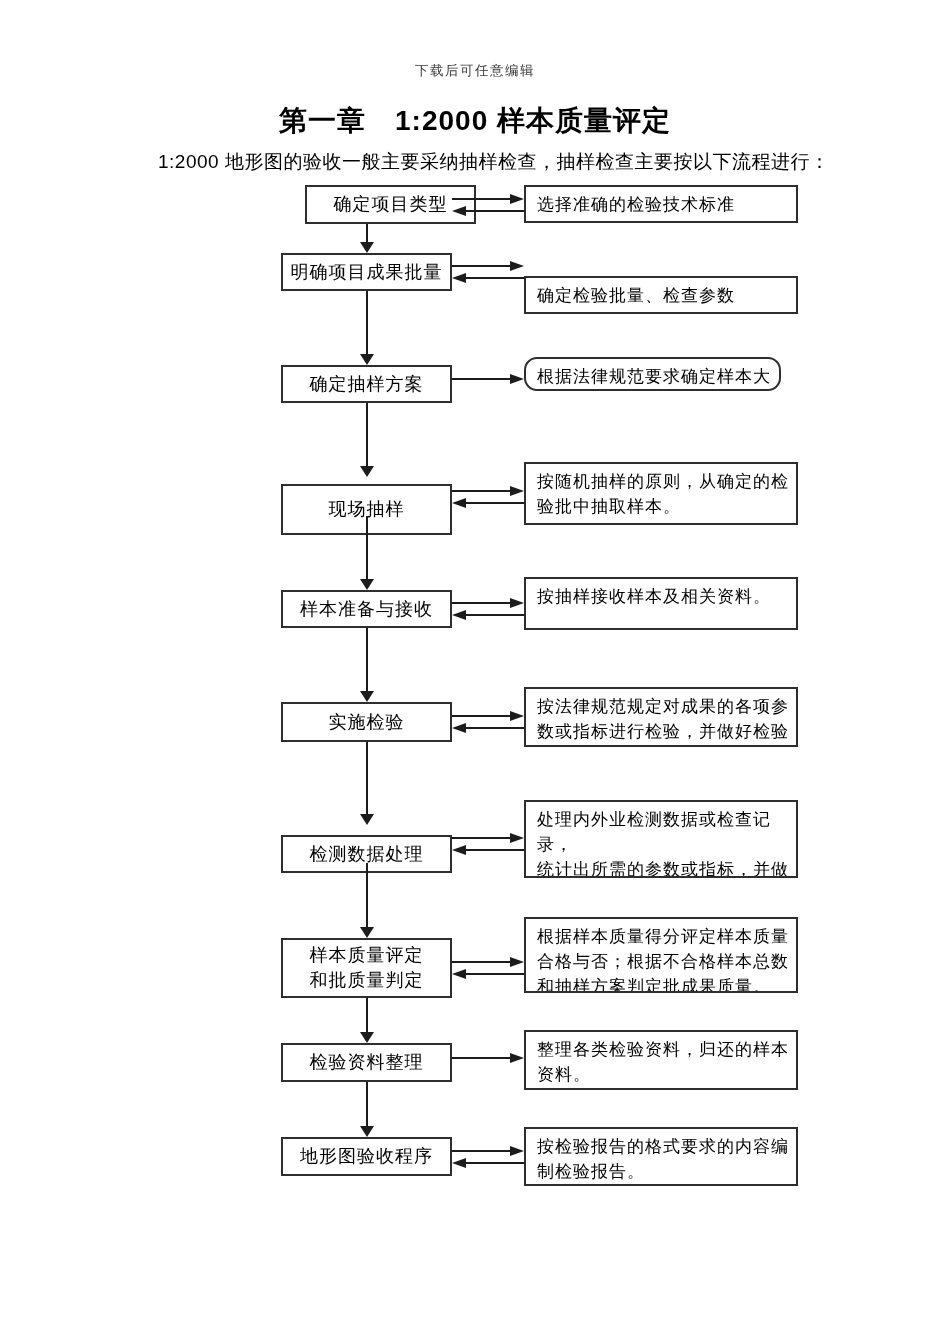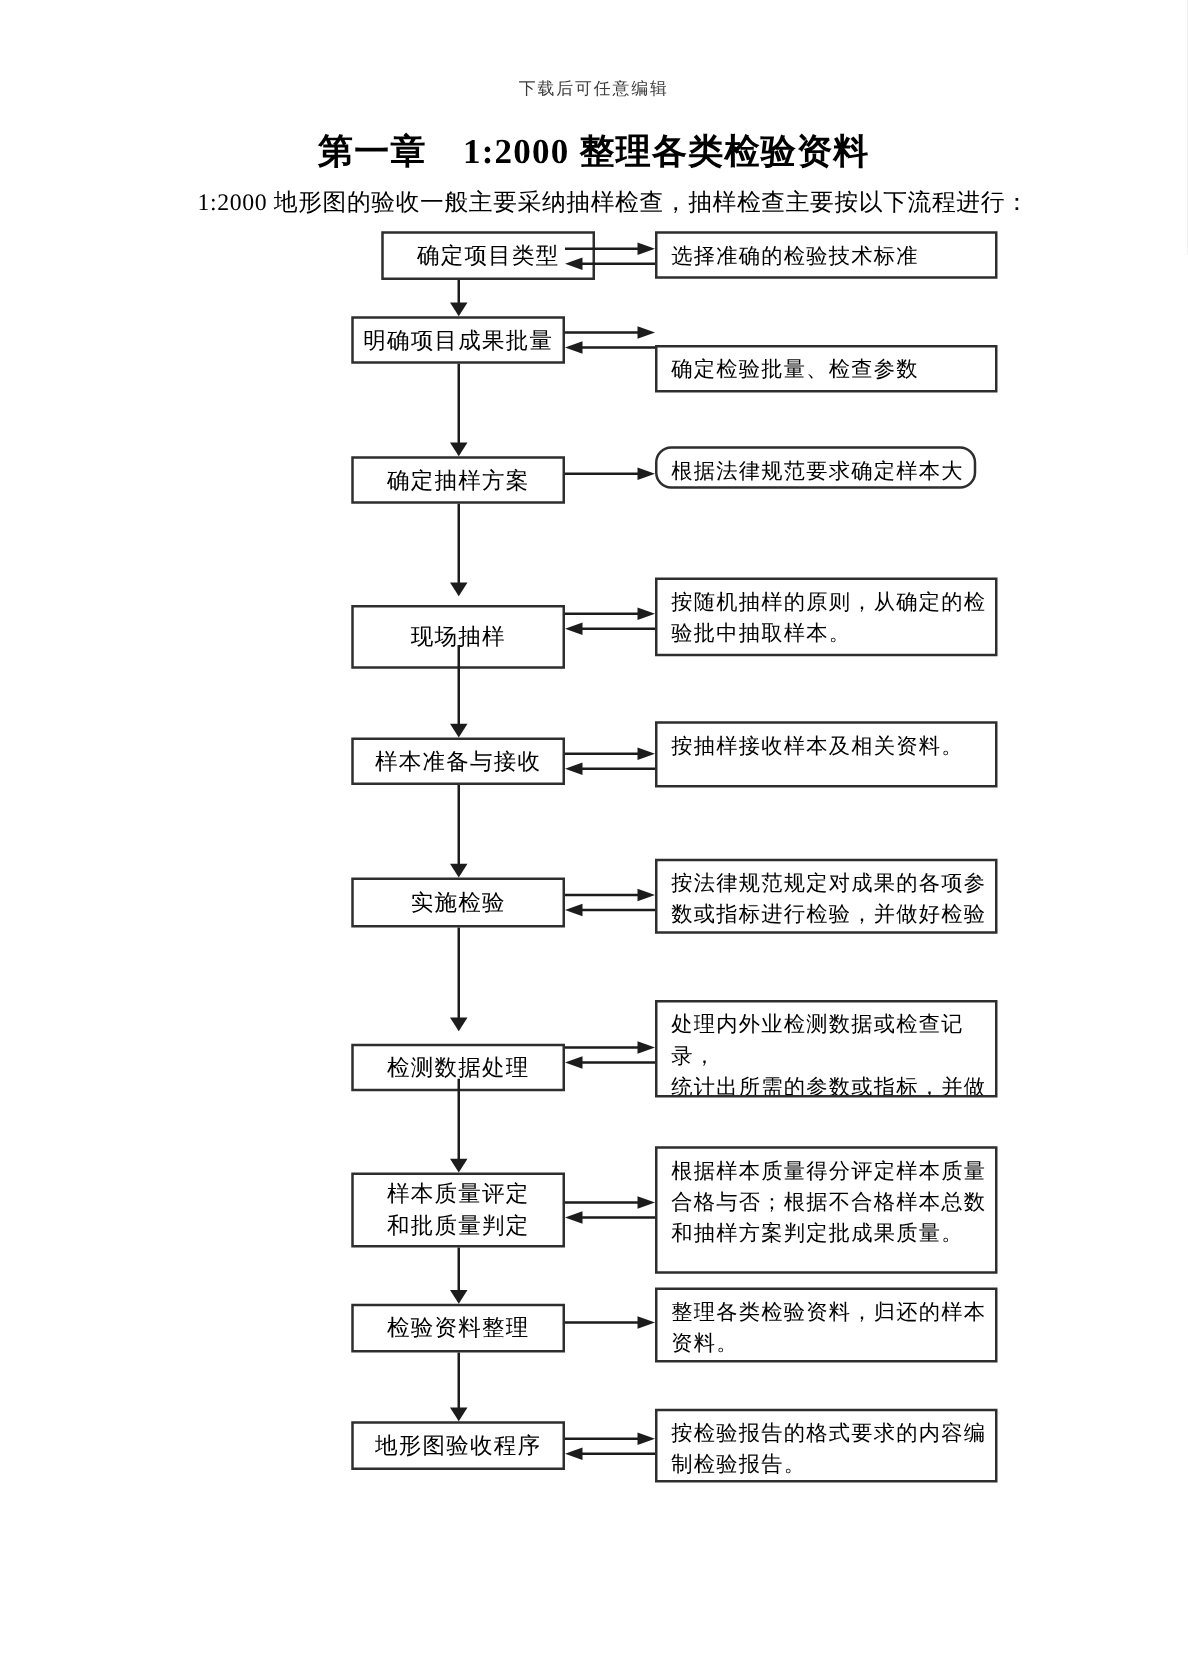--- a/index.html
+++ b/index.html
@@ -1,21 +1,21 @@
 <!DOCTYPE html>
 <html><head>
 <meta charset="utf-8">
 <style>
   html,body{margin:0;padding:0;background:#e8e8e8;}
   .page{
     position:relative;
     width:950px;height:1344px;
     margin:0 auto;
     background:#ffffff;
-    font-family:Liberation Serif, serif;
+    font-family:Liberation Sans, sans-serif;
     color:#000;
     overflow:hidden;
   }
   .watermark{
     position:absolute;top:62px;left:0;width:100%;
     text-align:center;font-size:13.5px;color:#3a3a3a;letter-spacing:1.5px;
   }
   .doc-title{
     position:absolute;top:102px;left:0;width:100%;
     text-align:center;font-size:28px;font-weight:bold;letter-spacing:1px;
@@ -43,21 +43,21 @@
   .tri{position:absolute;width:0;height:0;}
   .tri.right{border-top:5px solid transparent;border-bottom:5px solid transparent;border-left:14px solid #1c1c1c;}
   .tri.left {border-top:5px solid transparent;border-bottom:5px solid transparent;border-right:14px solid #1c1c1c;}
   .tri.down {border-left:7px solid transparent;border-right:7px solid transparent;border-top:11px solid #1c1c1c;}
 </style>
 </head>
 <body>
 
 <div class="page">
   <div class="watermark">下载后可任意编辑</div>
-  <div class="doc-title">第一章　1:2000 整理各类检验资料</div>
+  <div class="doc-title">第一章　1:2000 样本质量评定</div>
   <div class="intro">1:2000 地形图的验收一般主要采纳抽样检查，抽样检查主要按以下流程进行：</div>
   <div id="flowchart">
   <div class="lbox" style="left: 281px; top: 185px; width: 171px; height: 39px; margin-left: 24px;">确定项目类型</div>
   <div class="rbox" style="left: 524px; top: 185px; width: 274px; height: 38px;">选择准确的检验技术标准</div>
 <div class="hline" style="left: 452px; top: 198px; width: 59px; height: 2px;"></div>
       <div class="tri right" style="left: 510px; top: 194px;"></div>
       <div class="hline" style="left: 465px; top: 210px; width: 59px; height: 2px;"></div>
       <div class="tri left" style="left: 452px; top: 206px;"></div>
   <div class="lbox" style="left: 281px; top: 253px; width: 171px; height: 38px;">明确项目成果批量</div>
   <div class="rbox" style="left: 524px; top: 252px; width: 274px; height: 38px; margin-top: 24px;">确定检验批量、检查参数</div>
@@ -106,21 +106,21 @@
 统计出所需的参数或指标，并做
 好处理记录。</div>
 <div class="hline" style="left: 452px; top: 837px; width: 59px; height: 2px;"></div>
       <div class="tri right" style="left: 510px; top: 833px;"></div>
       <div class="hline" style="left: 465px; top: 849px; width: 59px; height: 2px;"></div>
       <div class="tri left" style="left: 452px; top: 845px;"></div>
       <div class="vline" style="left: 366px; top: 742px; width: 2px; height: 73px;"></div>
       <div class="tri down" style="left: 360px; top: 814px;"></div>
   <div class="lbox" style="left: 281px; top: 938px; width: 171px; height: 60px;">样本质量评定
 和批质量判定</div>
-  <div class="rbox" style="left: 524px; top: 917px; width: 274px; height: 102px;">根据样本质量得分评定样本质量
+  <div class="rbox" style="left: 524px; top: 917px; width: 274px; height: 76px;">根据样本质量得分评定样本质量
 合格与否；根据不合格样本总数
 和抽样方案判定批成果质量。</div>
 <div class="hline" style="left: 452px; top: 961px; width: 59px; height: 2px;"></div>
       <div class="tri right" style="left: 510px; top: 957px;"></div>
       <div class="hline" style="left: 465px; top: 973px; width: 59px; height: 2px;"></div>
       <div class="tri left" style="left: 452px; top: 969px;"></div>
       <div class="vline" style="left: 366px; top: 863px; width: 2px; height: 65px;"></div>
       <div class="tri down" style="left: 360px; top: 927px;"></div>
   <div class="lbox" style="left: 281px; top: 1043px; width: 171px; height: 39px;">检验资料整理</div>
   <div class="rbox" style="left: 524px; top: 1030px; width: 274px; height: 60px;">整理各类检验资料，归还的样本

